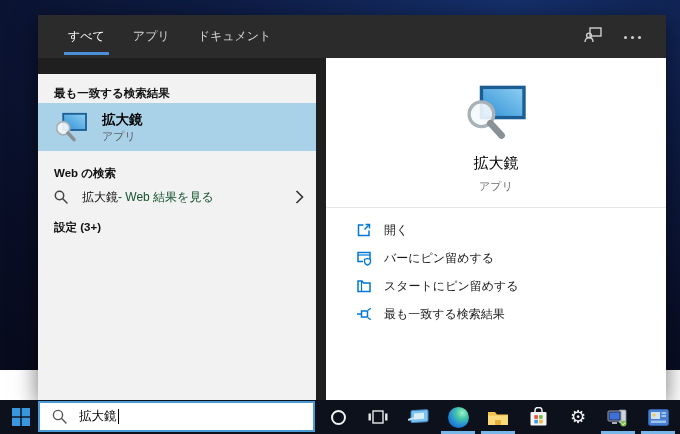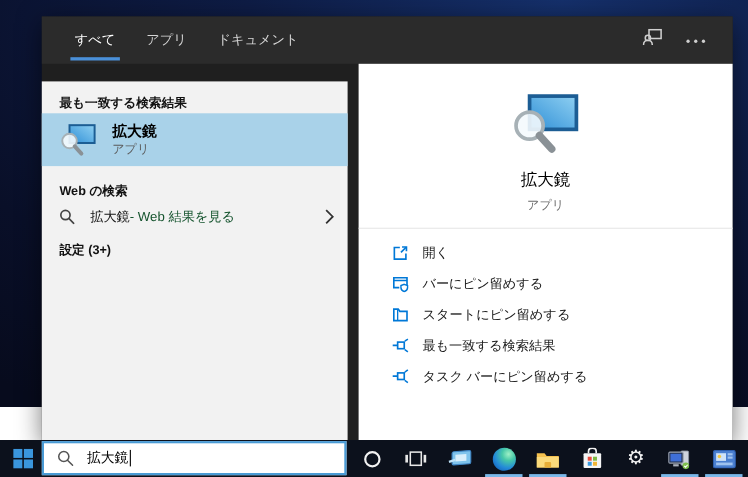--- a/index.html
+++ b/index.html
@@ -192,29 +192,20 @@
           </div>
           <div class="action-row">
             <svg class="action-icon" viewBox="0 0 16 16">
               <line x1="1" y1="8" x2="5" y2="8" stroke="#0078d7" stroke-width="1.5"></line>
               <rect x="5.5" y="5" width="6" height="6" fill="none" stroke="#0078d7" stroke-width="1.5"></rect>
               <line x1="12" y1="4.2" x2="14.8" y2="2.2" stroke="#0078d7" stroke-width="1.4"></line>
               <line x1="12" y1="11.8" x2="14.8" y2="13.8" stroke="#0078d7" stroke-width="1.4"></line>
             </svg>
             <span class="action-label">最も一致する検索結果</span>
           </div>
-          <div class="action-row">
-            <svg class="action-icon" viewBox="0 0 16 16">
-              <line x1="1" y1="8" x2="5" y2="8" stroke="#0078d7" stroke-width="1.5"></line>
-              <rect x="5.5" y="5" width="6" height="6" fill="none" stroke="#0078d7" stroke-width="1.5"></rect>
-              <line x1="12" y1="4.2" x2="14.8" y2="2.2" stroke="#0078d7" stroke-width="1.4"></line>
-              <line x1="12" y1="11.8" x2="14.8" y2="13.8" stroke="#0078d7" stroke-width="1.4"></line>
-            </svg>
-            <span class="action-label">タスク バーにピン留めする</span>
-          </div>
         </div>
       </div>
     </div>
   </div>
 
   <div class="taskbar">
 
     <div class="start-button">
       <svg width="18" height="18" viewBox="0 0 18 18">
         <rect x="0" y="0" width="8.3" height="8.3" fill="#3a96dd"></rect>

